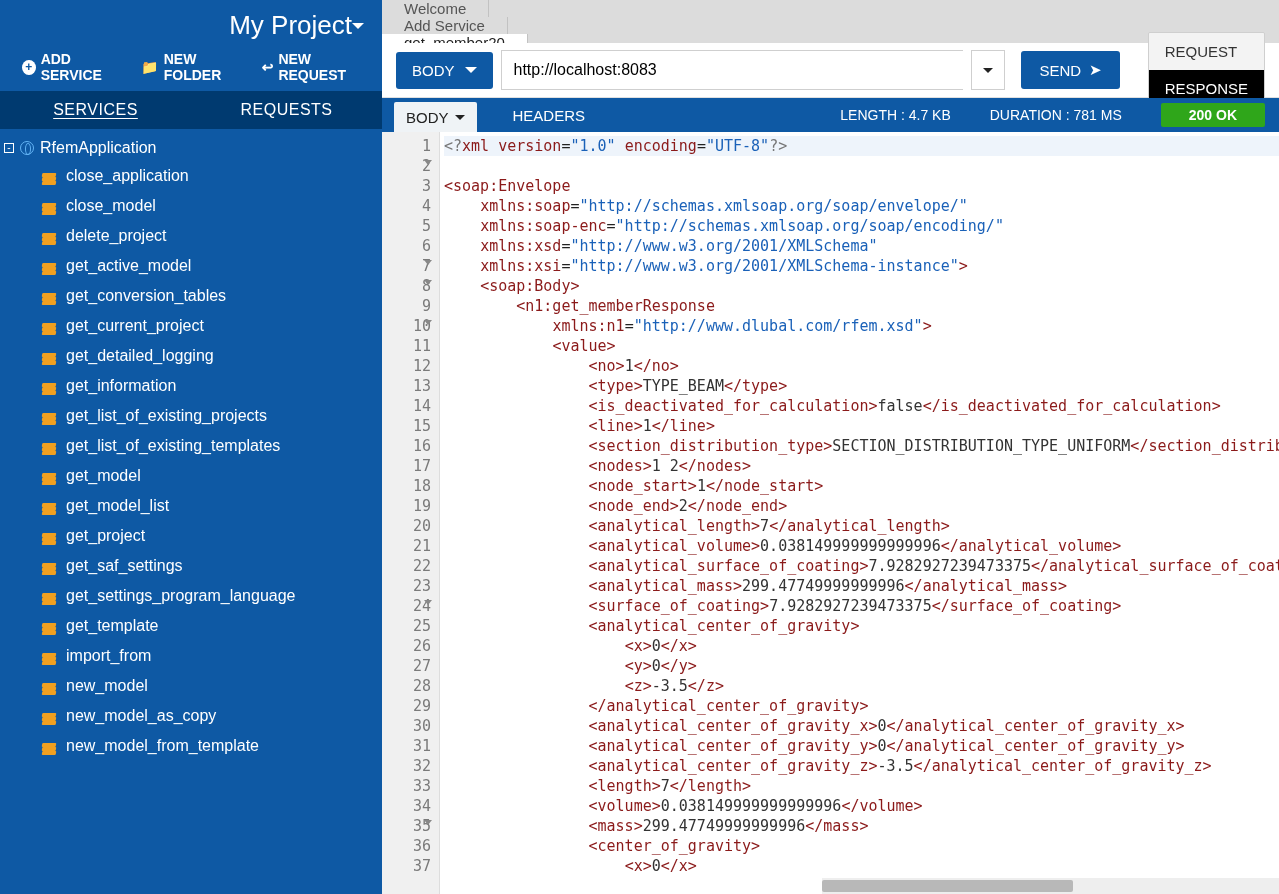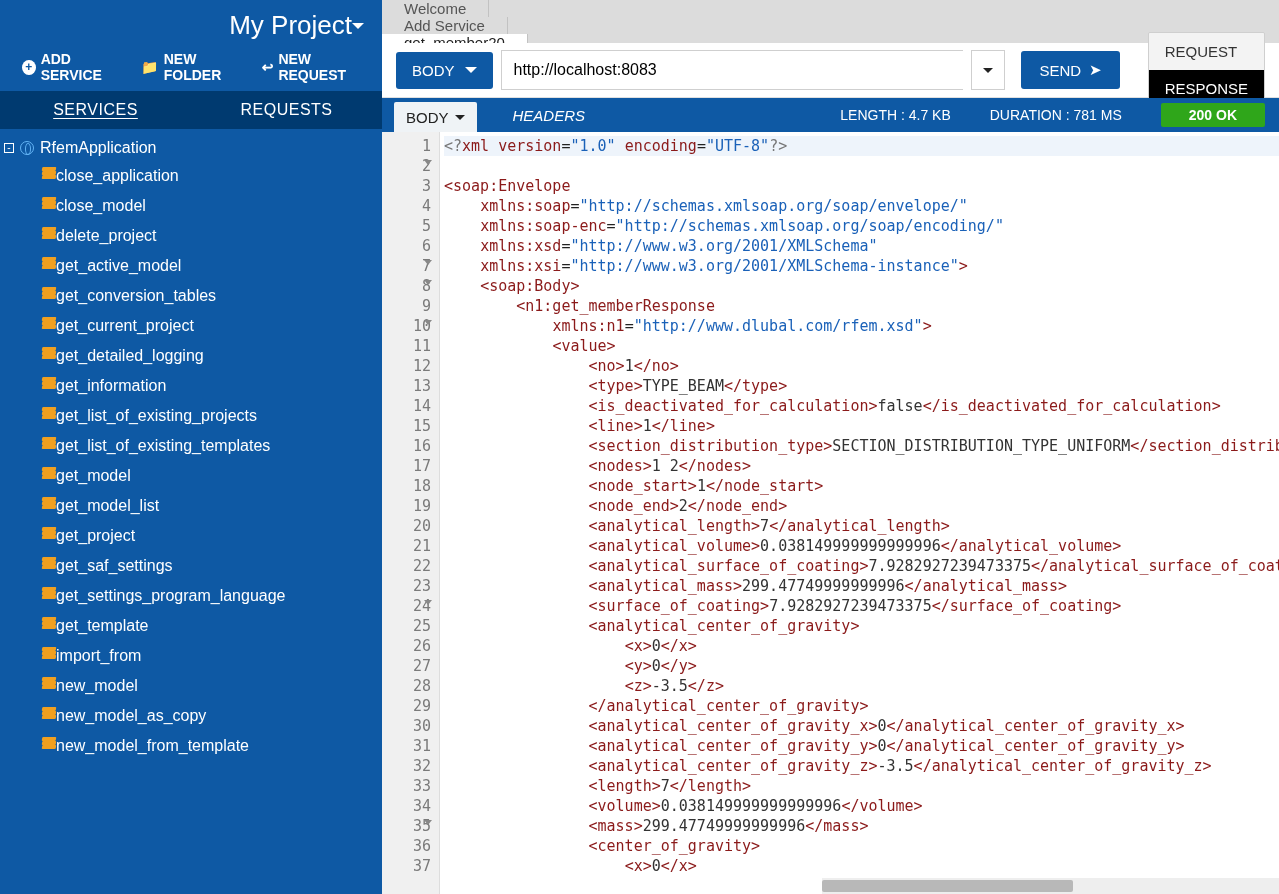--- a/index.html
+++ b/index.html
@@ -14,21 +14,21 @@
   .icon-folder, .icon-newreq { color:white; font-size:14px; }
   .nav-tabs { display:flex; background:#003a70; }
   .nav-tab { flex:1; text-align:center; padding:10px 0; font-size:16px; letter-spacing:0.5px; cursor:pointer; }
   .nav-tab.active { text-decoration: underline; text-underline-offset: 3px; }
   .tree { flex:1; overflow-y:auto; padding: 6px 0; background:#0e59a4; }
   .tree-root { display:flex; align-items:center; gap:6px; padding: 4px 4px; font-size:16px; }
   .tree-root .toggle { width:10px; height:10px; border:1px solid white; color:white; font-size:10px; line-height:8px; text-align:center; }
   .tree-root .globe { width:14px; height:14px; border:1.5px solid #64b5f6; border-radius:50%; position:relative; }
   .tree-root .globe::after { content:""; position:absolute; top:1px; left:4px; width:4px; height:10px; border:1px solid #64b5f6; border-radius:50%; }
   .tree-items { padding-left: 38px; }
-  .tree-item { display:flex; align-items:flex-start; gap:0; padding: 6px 4px; font-size:16px; cursor:pointer; }
+  .tree-item { display:flex; align-items:flex-end; gap:10px; padding: 6px 4px; font-size:16px; cursor:pointer; }
   .stack-icon { width:14px; height:12px; position:relative; }
   .stack-icon span { position:absolute; left:0; width:14px; height:4px; background:#f0a020; transform: skewX(-10deg); border-radius:1px; }
   .stack-icon span:nth-child(1){top:0;}
   .stack-icon span:nth-child(2){top:4px;}
   .stack-icon span:nth-child(3){top:8px;}
 
   .main { flex:1; display:flex; flex-direction:column; background:#f7f7f7; position:relative; overflow:hidden; }
   .top-tabs { height:43px; background:#dcdcdc; display:flex; align-items:flex-start;flex-direction:column; }
   .top-tab { padding: 0 22px; display:flex; align-items:center; color:#555; border-right:1px solid #c2c2c2; cursor:pointer; font-size:15px; }
   .top-tab.active { background:#fff; color:#222; }
@@ -43,21 +43,21 @@
   .url-input { flex:1; border:1px solid #cfcfcf; border-right:none; padding: 9px 12px; font-size:16px; height:40px; }
   .url-dd { width:34px; height:40px; border:1px solid #cfcfcf; display:flex; align-items:center; justify-content:center; cursor:pointer; background:#fff; }
   .send-btn { background:#0e59a4; color:white; padding: 10px 18px; border-radius:3px; cursor:pointer; display:flex; align-items:center; gap:8px; font-size:15px; margin-left:8px;}
   .reqresp-toggle { display:flex; margin-left:20px; border:1px solid #cfcfcf; border-radius:2px; overflow:hidden;flex-direction:column; }
   .rr-btn { padding: 10px 16px; font-size:15px; cursor:pointer; }
   .rr-btn.req { background:#f3f3f3; color:#333; }
   .rr-btn.resp { background:#000000; color:white; }
 
   .resp-tabs { height:34px; background:#0e59a4; color:white; display:flex; align-items:stretch; padding-left:4px; padding-right:4px;}
   .body-dd { background:#eff3f6; color:#222; padding: 8px 12px; margin:4px 0 0 8px; display:flex; align-items:center; gap:6px; cursor:pointer; border-radius:2px 2px 0 0; font-size:15px;}
-  .resp-tab { padding: 0 20px; display:flex; align-items:center; cursor:pointer; font-size:15px; margin-left:16px;font-style:italic;}
+  .resp-tab { padding: 0 20px; display:flex; align-items:center; cursor:pointer; font-size:15px; margin-left:16px;}
   .resp-meta { margin-left:auto; display:flex; align-items:center; gap:39px; font-size:14px; padding-right:10px;}
   .status-pill { background:#2fa61a; color:white; padding:4px 28px; border-radius:2px; font-weight:600; font-size:14px;}
 
   .code-area { flex:1; display:flex; overflow:hidden; background:#fff; }
   .gutter { width:58px; background:#f0f0f0; color:#7a7a7a; text-align:right; padding: 4px 8px 4px 0; font-family: Consolas, monospace; font-size:15px; line-height:20px; border-right:1px solid #ddd; }
   .gutter .ln { position:relative; }
   .gutter .ln .fold { position:absolute; right:-1px; top:4px; width:0;height:0;border-left:4px solid transparent;border-right:4px solid transparent;border-top:5px solid #888; }
   .code { flex:1; overflow:auto; padding: 4px 0 4px 4px; font-family: Consolas, monospace; font-size:15px; line-height:20px; color:#222; white-space:pre; }
   .code .line1bg { background:#eef4fb; display:block; }
   .tag { color:#8b1a1a; }

